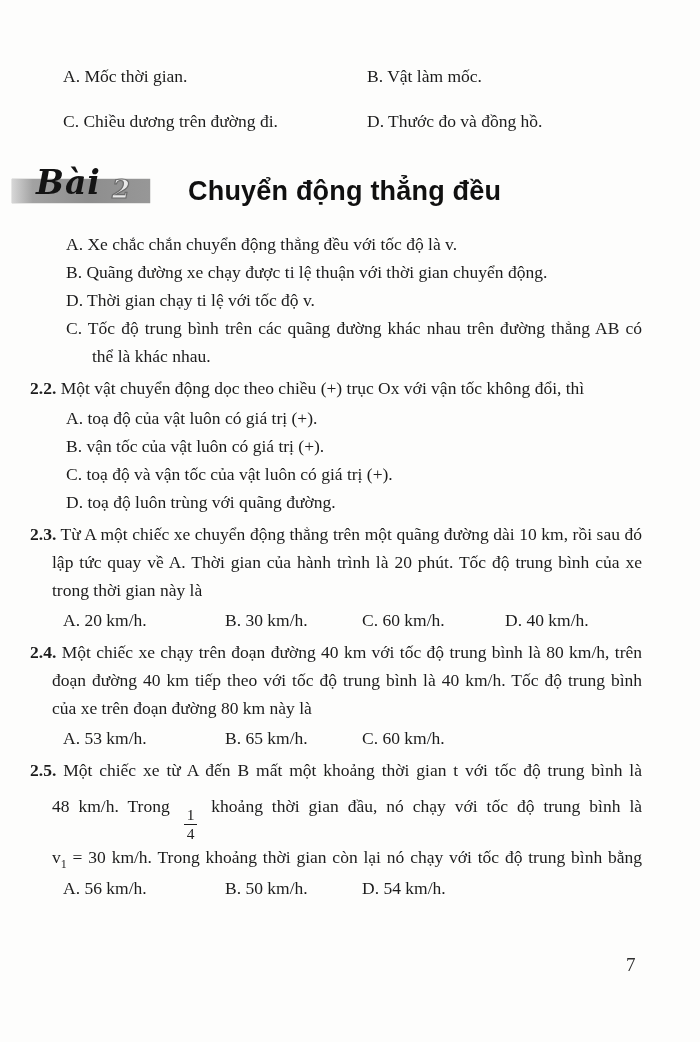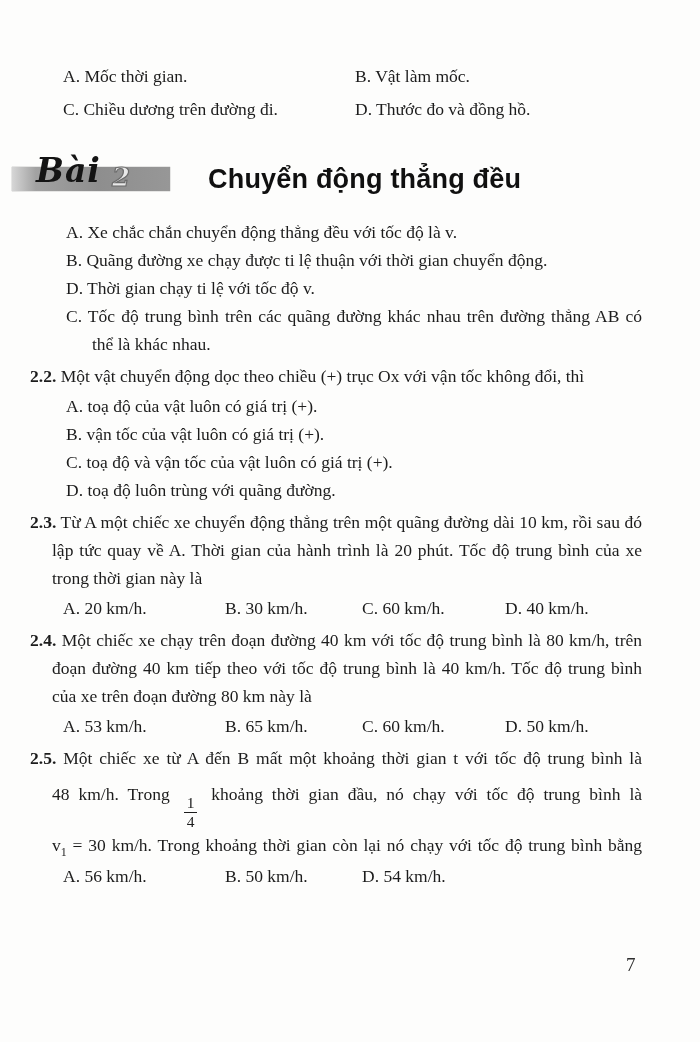--- a/index.html
+++ b/index.html
@@ -28,20 +28,21 @@
   .opts-stacked .opt {
     line-height:28px;
     text-align:justify;
     padding-left:26px; text-indent:-26px;margin-left:16px;
   }
   
   .opts-2col {
     margin:4px 0 0 33px;
     display:grid; grid-template-columns:292px 1fr;
     line-height:33px;
+    gap:12px;
   }
   
   .opts-4col {
     margin:2px 0 0 33px;
     display:grid; grid-template-columns:162px 137px 143px 1fr;
     line-height:28px;
   }
   .question { margin-bottom:4px; }
   .q110 { margin-bottom:8px; }
 
@@ -50,21 +51,20 @@
     display:flex; align-items:center;
     margin:38px 0 24px -18px;
     height:30px;
   }
   .lesson-badge {
     position:relative;
     width:138px; height:24px;
     background:linear-gradient(90deg,#d6d6d6 0%, #a2a2a2 15%, #8e8e8e 55%, #979797 100%);
     box-shadow:0 0 1px #777;
     flex:0 0 auto;
-    padding-left:20px;
   }
   .badge-script {
     position:absolute; left:24px; top:-13px;
     font-family:"DejaVu Serif", serif;
     font-style:italic; font-weight:bold;
     font-size:33px; line-height:1;
     color:#141414;
     letter-spacing:1px;
   }
   .badge-number {
@@ -179,21 +179,20 @@
         <div class="opt"><span>D.</span> <span>40 km/h.</span></div>
       </div>
     </div>
 
     <div class="question">
       <p class="qpara"><b class="qnum">2.4.</b> <span>Một chiếc xe chạy trên đoạn đường 40 km với tốc độ trung bình là 80 km/h, trên đoạn đường 40 km tiếp theo với tốc độ trung bình là 40 km/h. Tốc độ trung bình của xe trên đoạn đường 80 km này là</span></p>
       <div class="opts-4col">
         <div class="opt"><span>A.</span> <span>53 km/h.</span></div>
         <div class="opt"><span>B.</span> <span>65 km/h.</span></div>
         <div class="opt"><span>C.</span> <span>60 km/h.</span></div>
-        <div class="opt"><span>D.</span> <span>50 km/h.</span></div>
       </div>
     </div>
 
     <div class="question">
       <p class="q25-line q25-line1"><b class="qnum">2.5.</b> <span>Một chiếc xe từ A đến B mất một khoảng thời gian t với tốc độ trung bình là</span></p>
       <p class="q25-line q25-frac-line"><span>48 km/h. Trong</span> <span class="frac">
             <span class="num">1</span>
             <span class="den">4</span>
           </span> <span>khoảng thời gian đầu, nó chạy với tốc độ trung bình là</span></p>
       <p class="q25-line q25-line3"><span>v</span><sub class="vsub">1</sub> <span>= 30 km/h. Trong khoảng thời gian còn lại nó chạy với tốc độ trung bình bằng</span></p>

